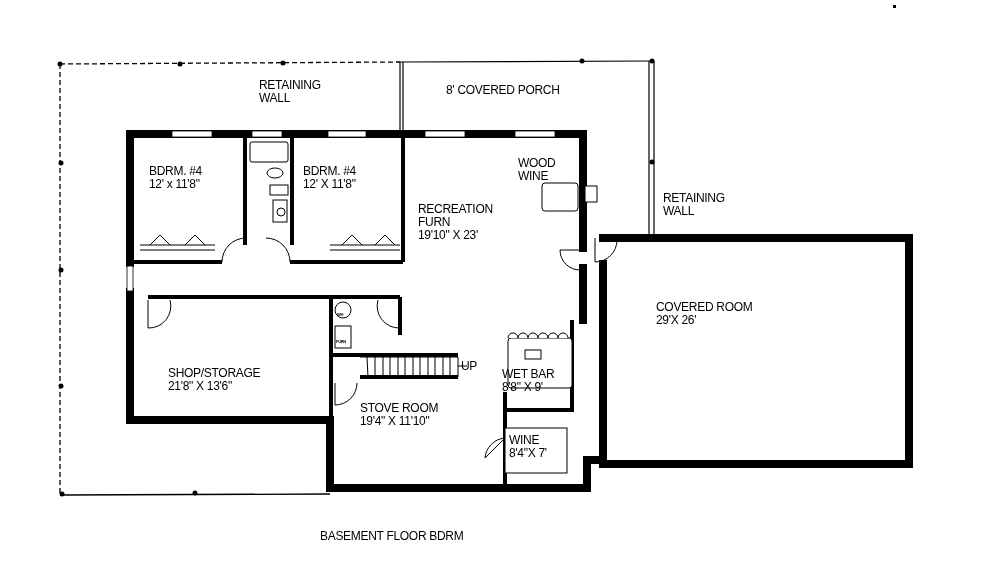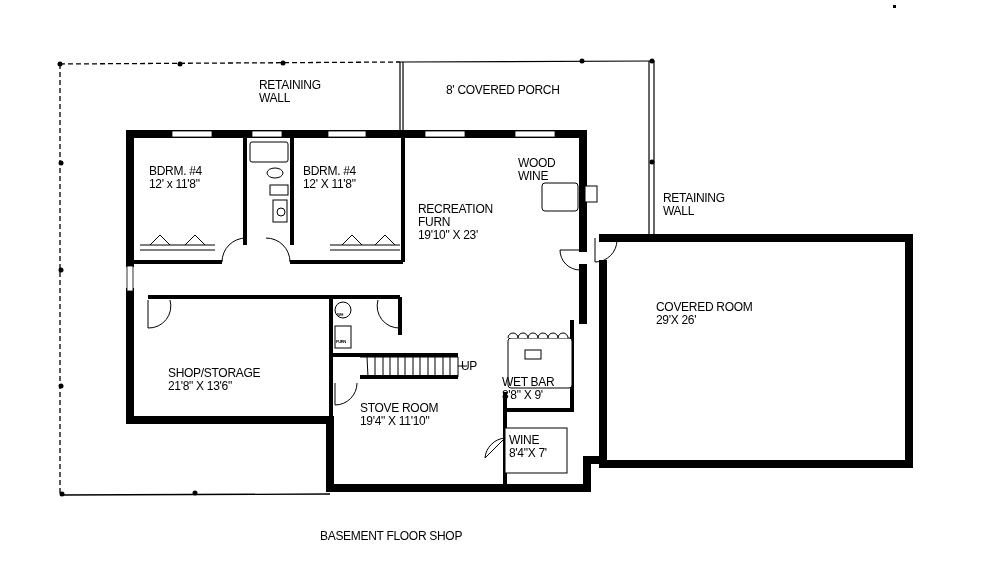--- a/index.html
+++ b/index.html
@@ -149,26 +149,26 @@
   <span>29'X 26'</span>
 </div>
 <div class="lbl" style="left:168px;top:367px">
   <span>SHOP/STORAGE</span>
   <span>21'8" X 13'6"</span>
 </div>
 <div class="lbl" style="left:360px;top:402px">
   <span>STOVE ROOM</span>
   <span>19'4" X 11'10"</span>
 </div>
-<div class="lbl" style="left:502px;top:376px">
+<div class="lbl" style="left:502px;top:368px">
   <span>WET BAR</span>
   <span>8'8" X 9'</span>
 </div>
 <div class="lbl" style="left:509px;top:434px">
   <span>WINE</span>
   <span>8'4"X 7'</span>
 </div>
 
 <div class="lbl" style="left:461px;top:360px">UP</div>
 <div class="lbl tiny" style="left:337px;top:308px">WH</div>
 <div class="lbl tiny" style="left:336px;top:335px">FURN</div>
 
-<div class="lbl" style="left:320px;top:530px">BASEMENT FLOOR SHOP</div>
+<div class="lbl" style="left:320px;top:530px">BASEMENT FLOOR BDRM</div>
 
 </body></html>

